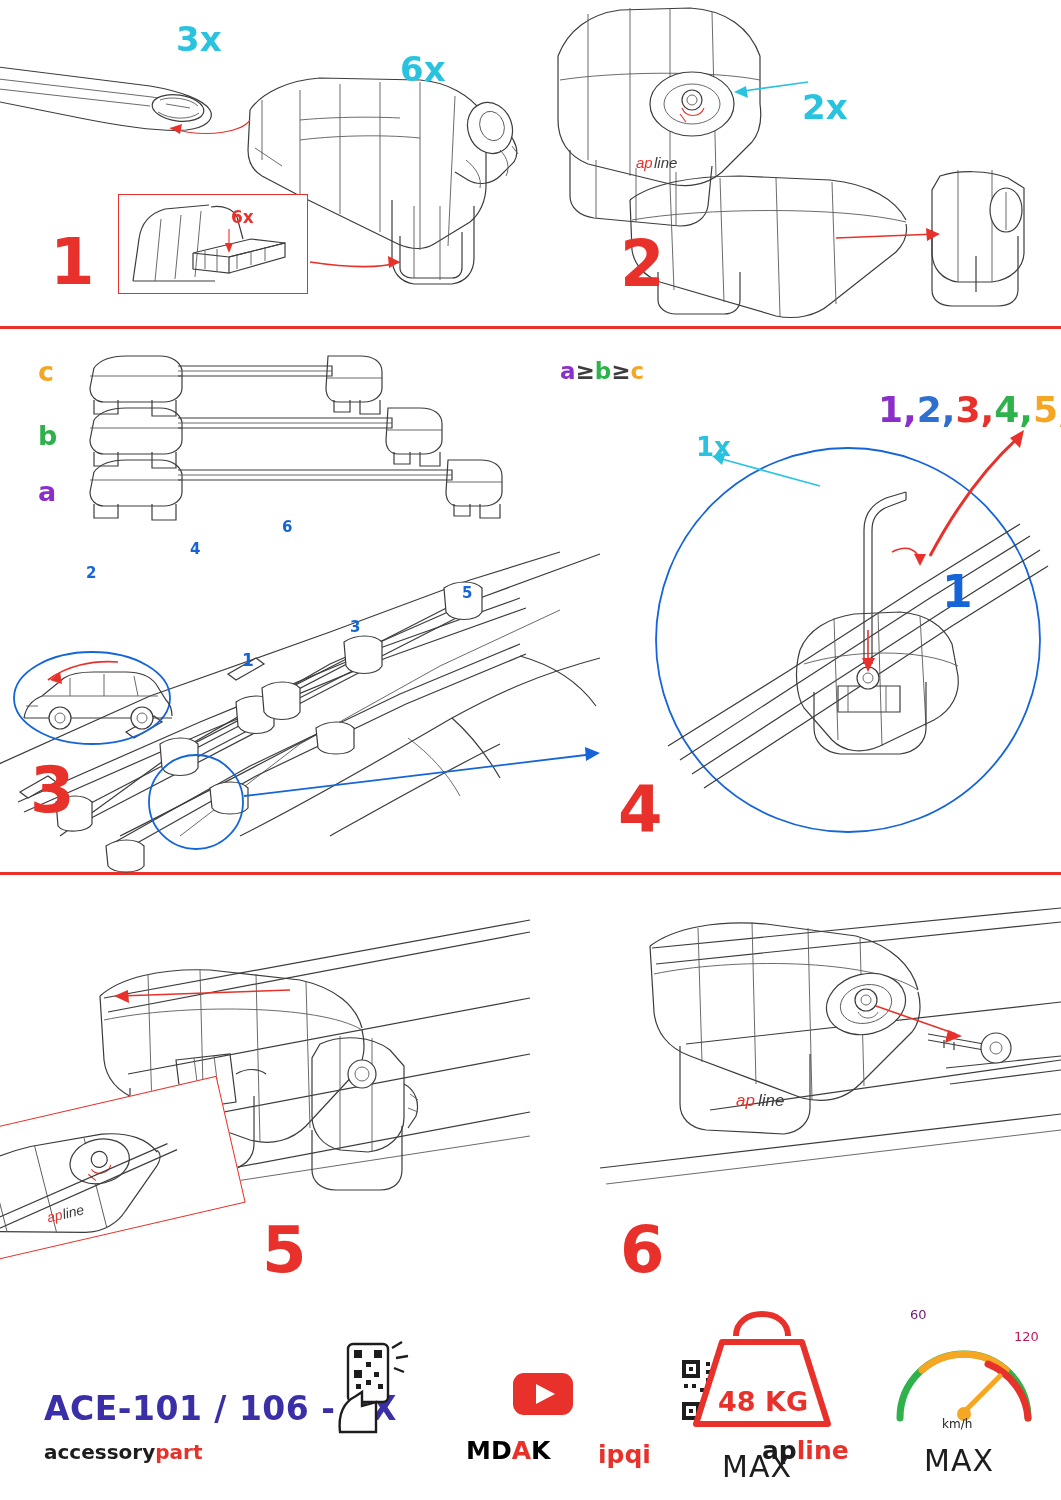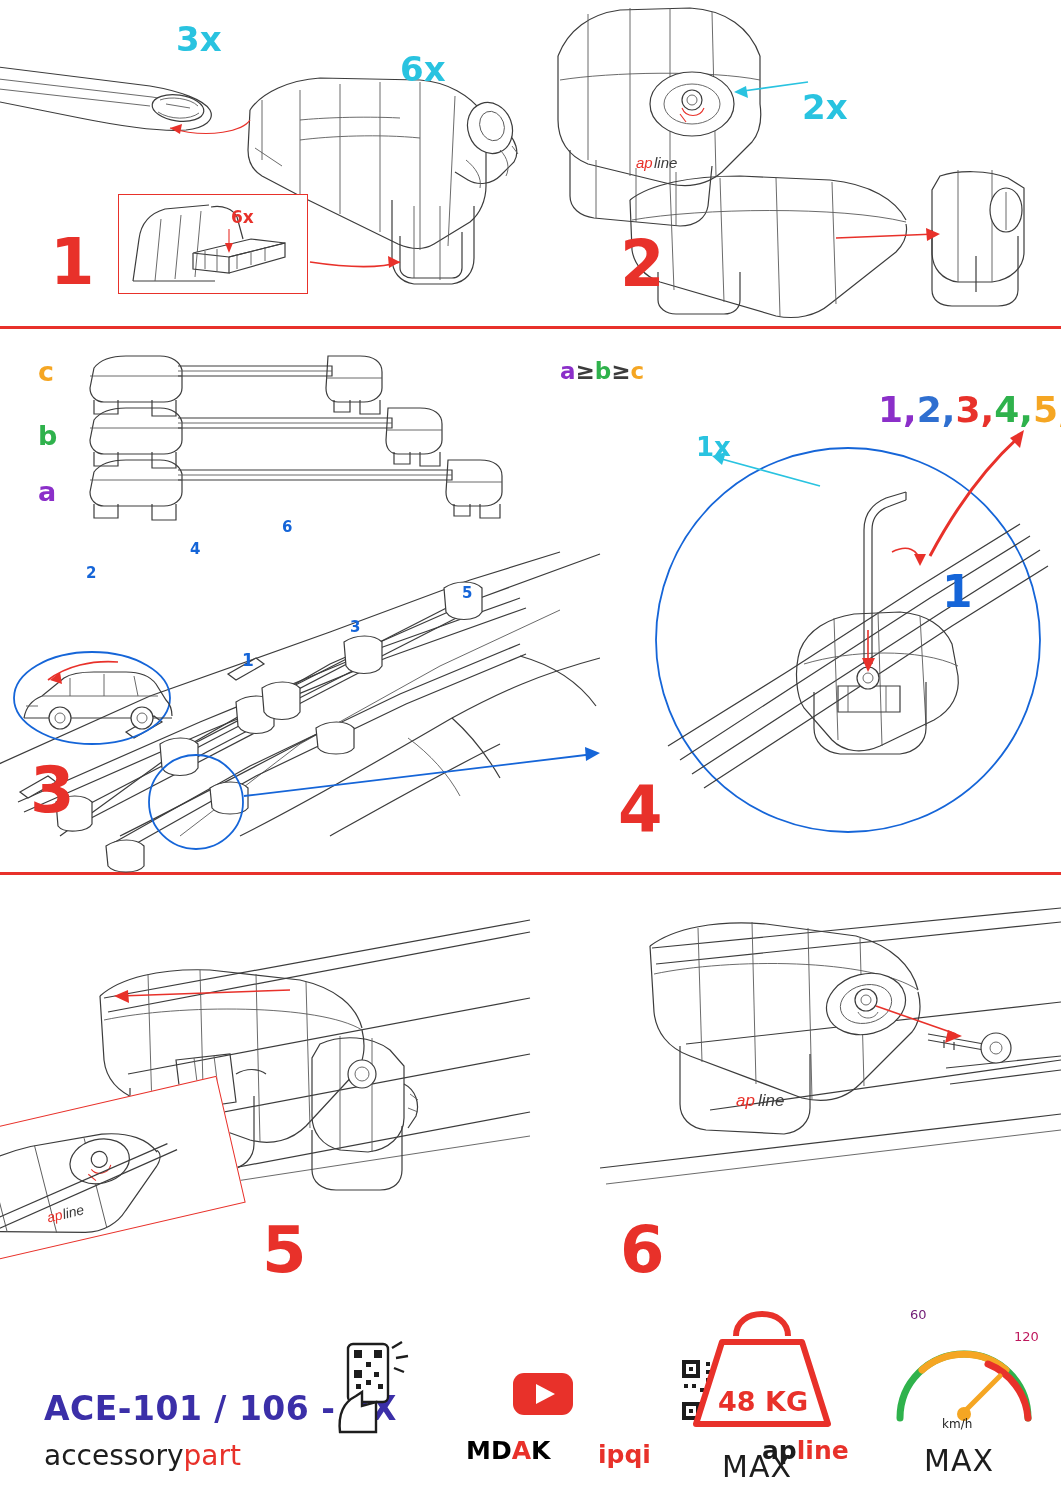--- a/index.html
+++ b/index.html
@@ -113,22 +113,22 @@
   .model-code {
     font-family: "DejaVu Sans", sans-serif;
     font-weight: 700;
     font-size: 33px;
     color: #3b2fa8;
     letter-spacing: 0.5px;
     line-height: 1;
   }
   .brand {
     font-family: "DejaVu Sans", sans-serif;
-    font-weight: 400;
-    font-size: 28px;
+    font-weight: 700;
+    font-size: 20px;
     line-height: 1;
   }
   .brand .dark { color: #1d1d1d; }
   .brand .red  { color: #e8312a; }
 
   .logo-text {
     font-family: "DejaVu Sans", sans-serif;
     font-weight: 700;
     font-size: 25px;
     line-height: 1;

